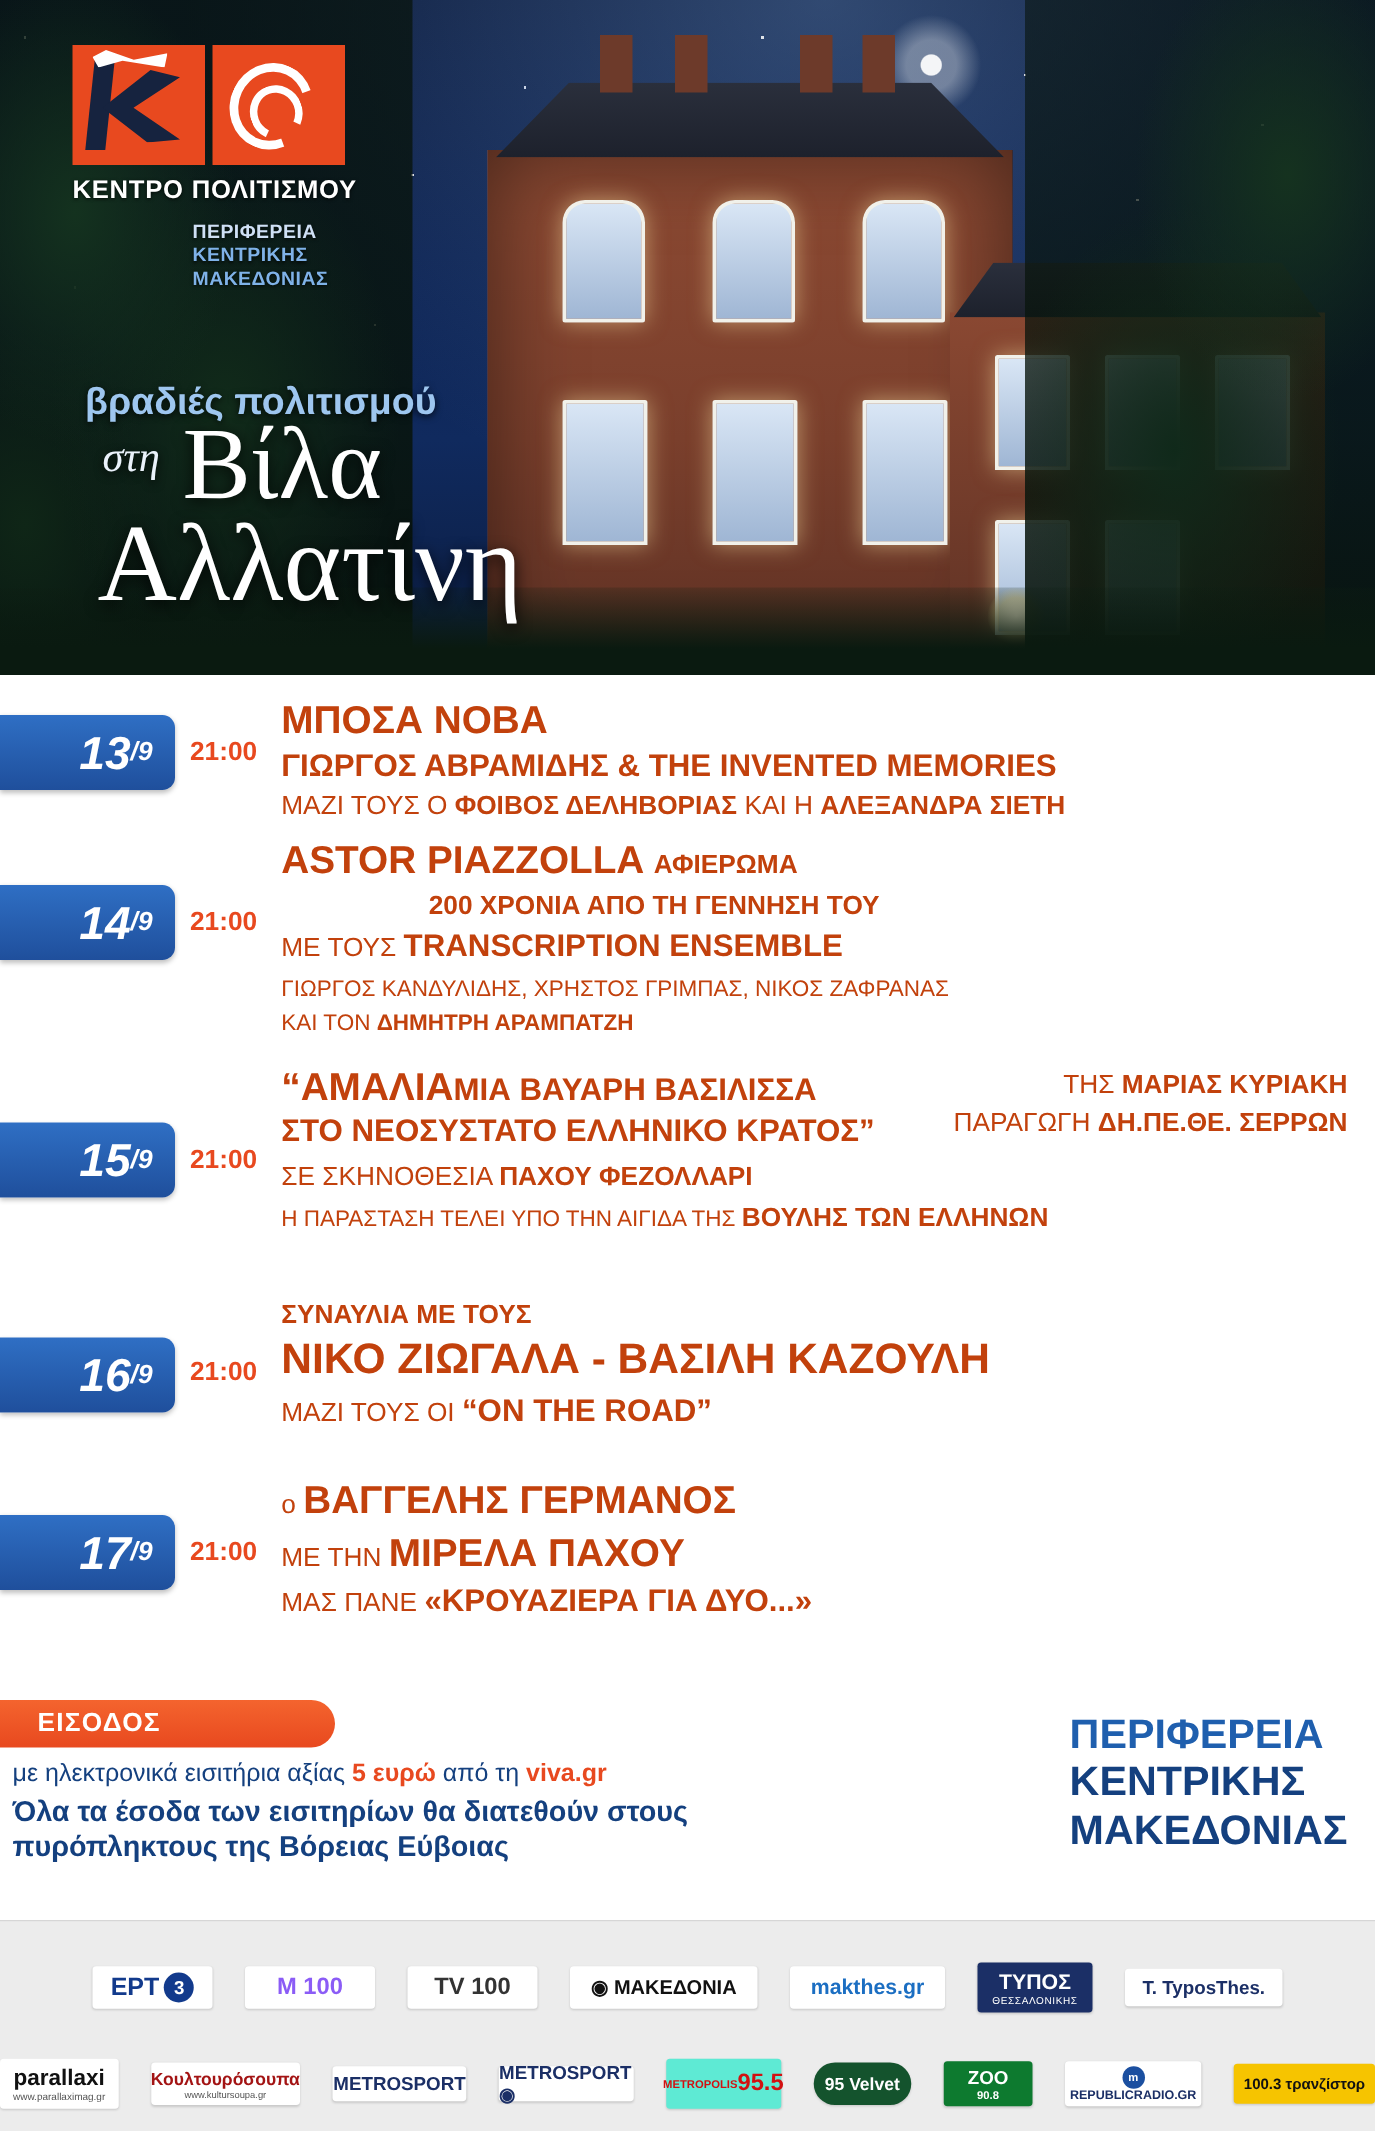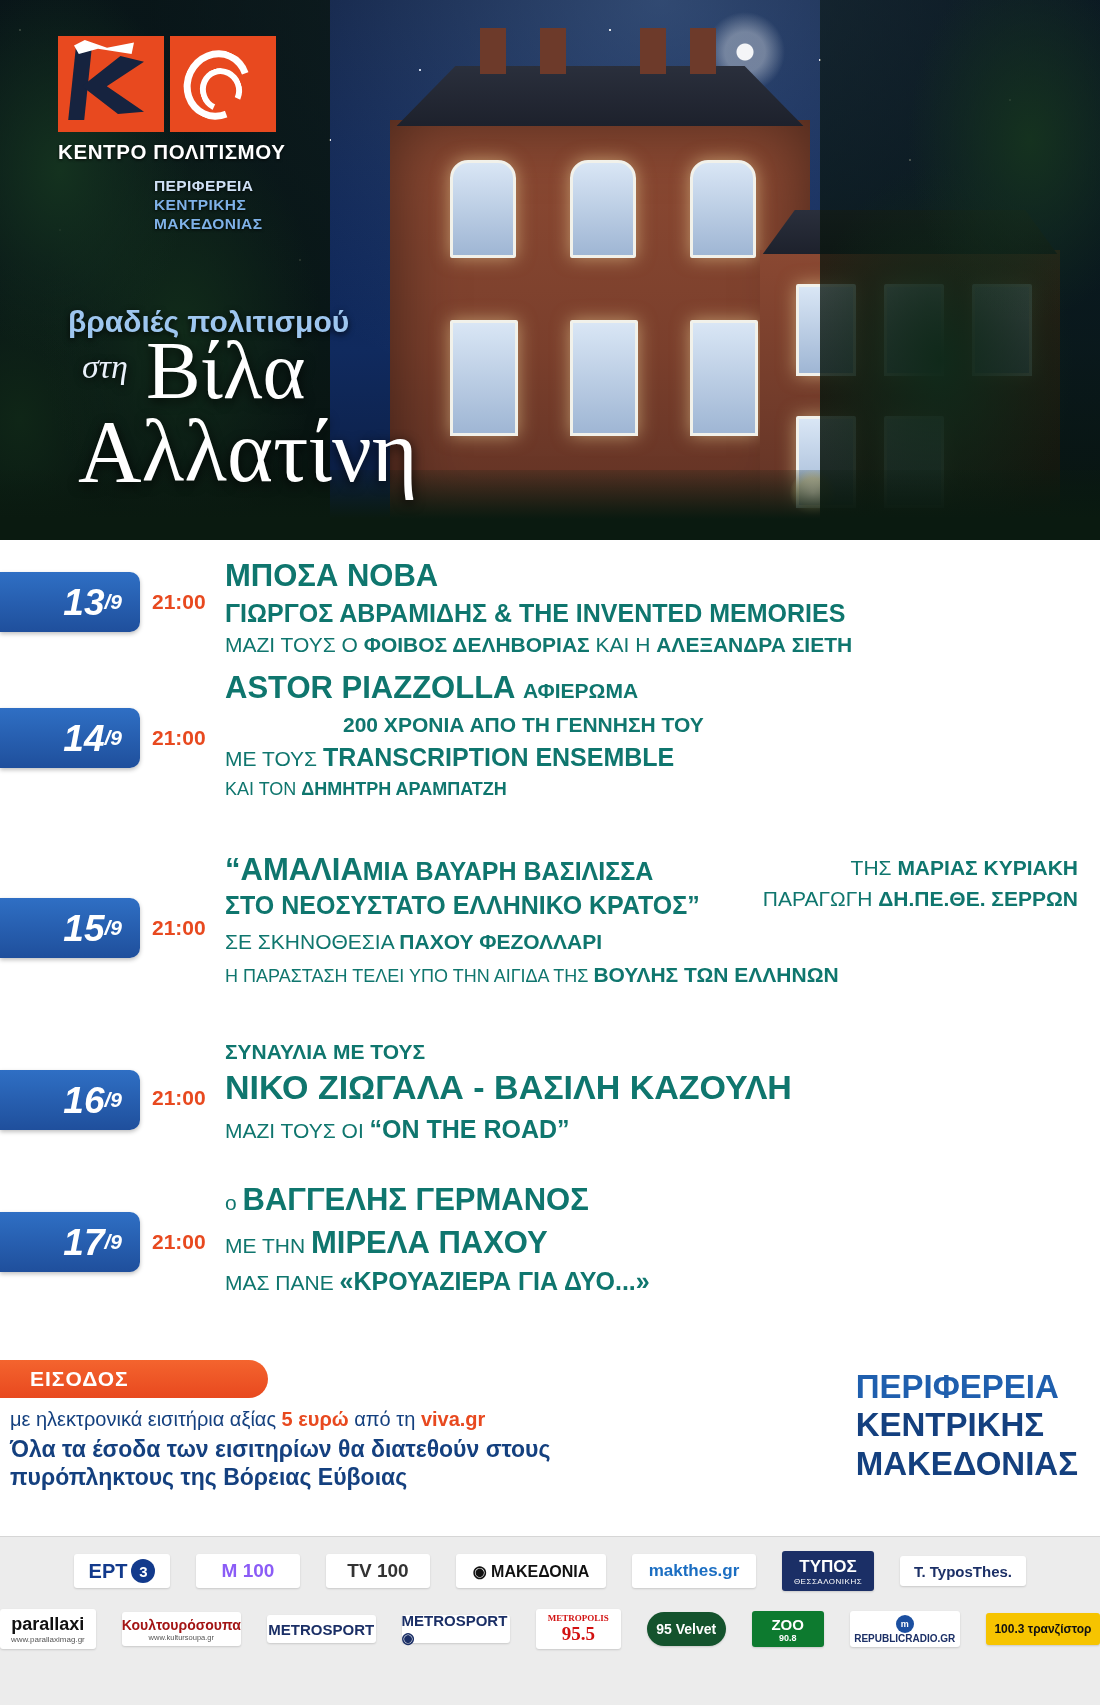--- a/index.html
+++ b/index.html
@@ -170,21 +170,21 @@
     color:#fff;display:flex;align-items:center;justify-content:flex-end;
     padding-right:18px;box-sizing:border-box;
     box-shadow:0 2px 4px rgba(0,0,0,.25);
   }
   .date-badge .d{font-size:37px;font-weight:bold;font-style:italic;line-height:1;}
   .date-badge .m{font-size:21px;font-weight:bold;font-style:italic;}
   .time{
     position:absolute;left:152px;color:#e8491f;font-size:21px;font-weight:bold;
   }
   .lines{position:absolute;left:225px;right:20px;}
-  .l{color:#0f766e;line-height:1.18;}
+  .l{color:#c2410c;line-height:1.18;}
   .b{font-weight:bold;}
   .big1{font-size:31px;font-weight:bold;}
   .big2{font-size:25px;font-weight:bold;}
   .mid{font-size:21px;}
   .sm{font-size:18px;}
 
   
   .entry{position:absolute;left:0;top:1360px;width:1100px;height:170px;}
   .entry-tab{
     position:absolute;left:0;top:0;width:268px;height:38px;
@@ -202,21 +202,21 @@
     position:absolute;right:22px;top:8px;text-align:left;
     color:#1f5fae;font-weight:bold;font-size:33px;line-height:1.16;
   }
   .region .r-dark{color:#14407f;}
 
   
   .sponsors{
     position:absolute;left:0;top:1536px;width:1100px;height:169px;
     background:#ececec;border-top:1px solid #d6d6d6;
   }
-  .srow{display:flex;align-items:center;justify-content:center;gap:26px;}
+  .srow{display:flex;align-items:center;justify-content:center;gap:26px;margin-top:19px;}
   .srow.one{padding-top:14px;}
   .srow.two{padding-top:18px;}
   .chip{
     display:flex;align-items:center;justify-content:center;
     background:#fff;border-radius:3px;box-shadow:0 1px 2px rgba(0,0,0,.15);
     font-weight:bold;color:#1a1a1a;box-sizing:border-box;
   }
   .c-ert{width:96px;height:34px;background:#fff;color:#123a8c;font-size:20px;gap:4px;}
   .c-ert .n{background:#123a8c;color:#fff;border-radius:50%;width:24px;height:24px;display:flex;align-items:center;justify-content:center;font-size:15px;}
   .c-tv100{width:104px;height:34px;color:#8b5cf6;font-size:19px;}
@@ -224,21 +224,21 @@
   .c-mak{width:150px;height:34px;color:#111;font-size:16px;}
   .c-makthes{width:124px;height:34px;color:#1b6ec2;font-size:17px;}
   .c-typos{width:92px;height:40px;background:#1b2f66;color:#fff;font-size:17px;flex-direction:column;}
   .c-typos small{font-size:8px;font-weight:normal;letter-spacing:.5px;}
   .c-typosthes{width:126px;height:30px;color:#1b2f66;font-size:15px;}
   .c-parallaxi{width:104px;height:40px;flex-direction:column;color:#111;font-size:18px;}
   .c-parallaxi small{font-size:8px;font-weight:normal;color:#555;}
   .c-koultura{width:120px;height:34px;background:#fff;color:#a31414;font-size:14px;flex-direction:column;}
   .c-koultura small{font-size:7.5px;color:#555;font-weight:normal;}
   .c-metrosport{width:118px;height:28px;color:#1b2f66;font-size:15px;}
-  .c-metropolis{width:92px;height:40px;background:#ffffff;flex-direction:column;color:#d21111;font-size:9px;font-family:Liberation Serif, serif;}
+  .c-metropolis{width:92px;height:40px;background:#5eead4;flex-direction:row;color:#d21111;font-size:9px;}
   .c-metropolis .big{font-size:19px;color:#d21111;}
   .c-velvet{width:86px;height:34px;background:#14532d;color:#fff;font-size:14px;border-radius:17px;}
   .c-zoo{width:78px;height:36px;background:#0d7a2f;color:#fff;font-size:15px;flex-direction:column;}
   .c-zoo small{font-size:9px;}
   .c-republic{width:120px;height:36px;background:#fff;color:#1b2f66;font-size:10px;flex-direction:column;}
   .c-republic .bluedot{width:18px;height:18px;border-radius:50%;background:#1b4fa0;color:#fff;font-size:9px;display:flex;align-items:center;justify-content:center;}
   .c-tranzistor{width:124px;height:32px;background:#f6c400;color:#111;font-size:12px;}
 </style>
 </head>
 <body>
@@ -319,20 +319,21 @@
     </div>
     <div class="time" style="top:66px;">21:00</div>
     <div class="lines" style="top:10px;">
       <div class="l">
         <span class="big1">ASTOR PIAZZOLLA </span><span class="mid b">ΑΦΙΕΡΩΜΑ</span>
       </div>
       <div class="l big2" style="margin-top:6px;margin-left:118px;font-size:21px;">200 ΧΡΟΝΙΑ ΑΠΟ ΤΗ ΓΕΝΝΗΣΗ ΤΟΥ</div>
       <div class="l" style="margin-top:6px;">
         <span class="mid">ΜΕ ΤΟΥΣ </span><span class="big2">TRANSCRIPTION ENSEMBLE</span>
       </div>
+      <div class="l sm" style="margin-top:8px;">ΓΙΩΡΓΟΣ ΚΑΝΔΥΛΙΔΗΣ, ΧΡΗΣΤΟΣ ΓΡΙΜΠΑΣ, ΝΙΚΟΣ ΖΑΦΡΑΝΑΣ</div>
       <div class="l sm" style="margin-top:6px;">
         <span>ΚΑΙ ΤΟΝ </span><span class="b">ΔΗΜΗΤΡΗ ΑΡΑΜΠΑΤΖΗ</span>
       </div>
     </div>
   </div>
 
   <div class="evt" style="height:182px;">
     <div class="date-badge" style="top:52px;">
       <span class="d">15</span>
       <span class="m">/9</span>

